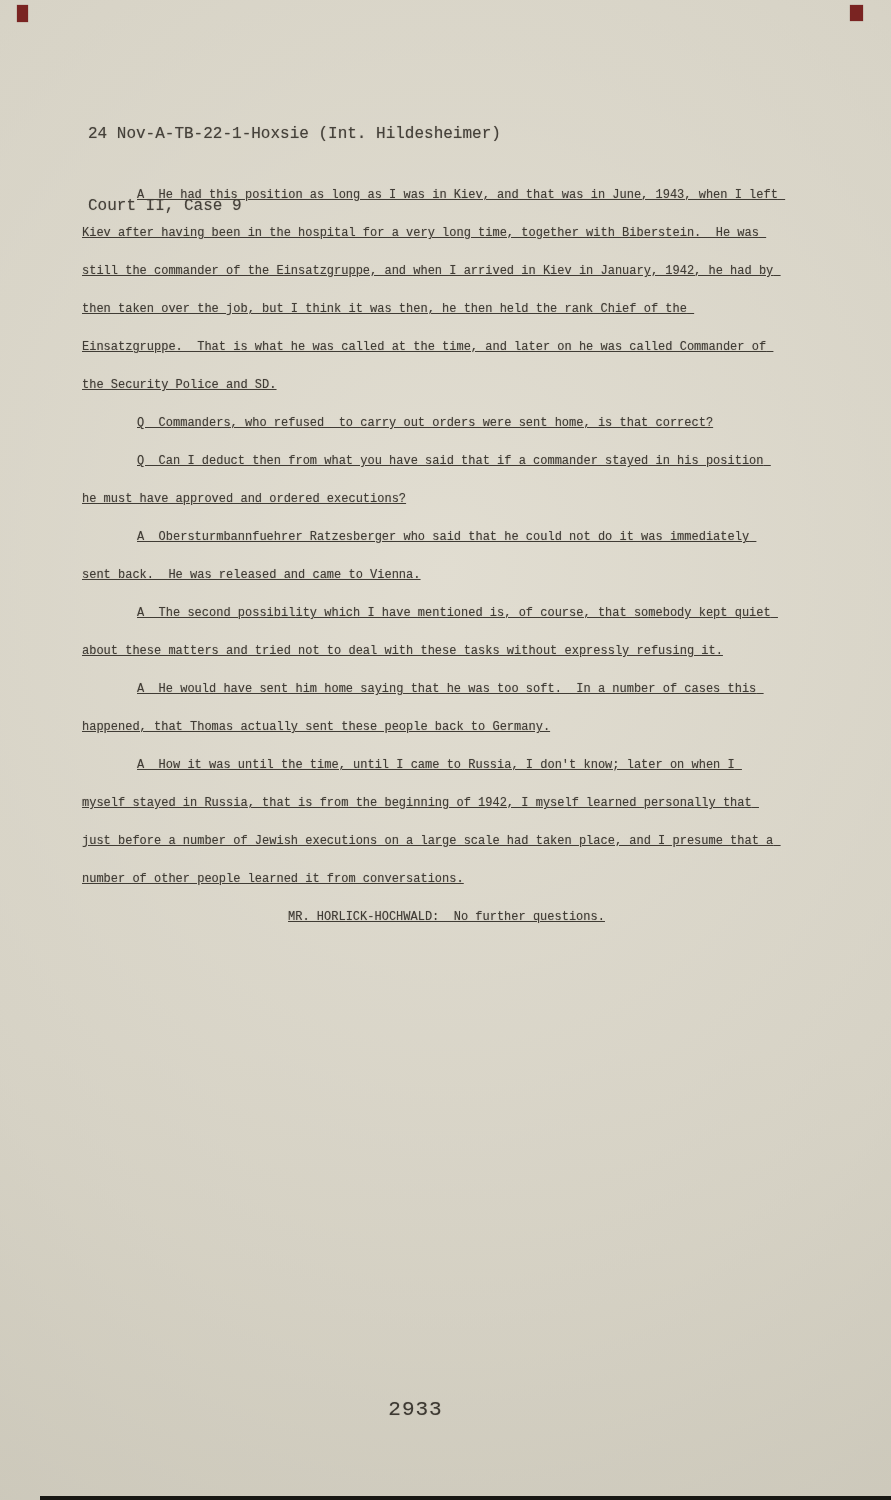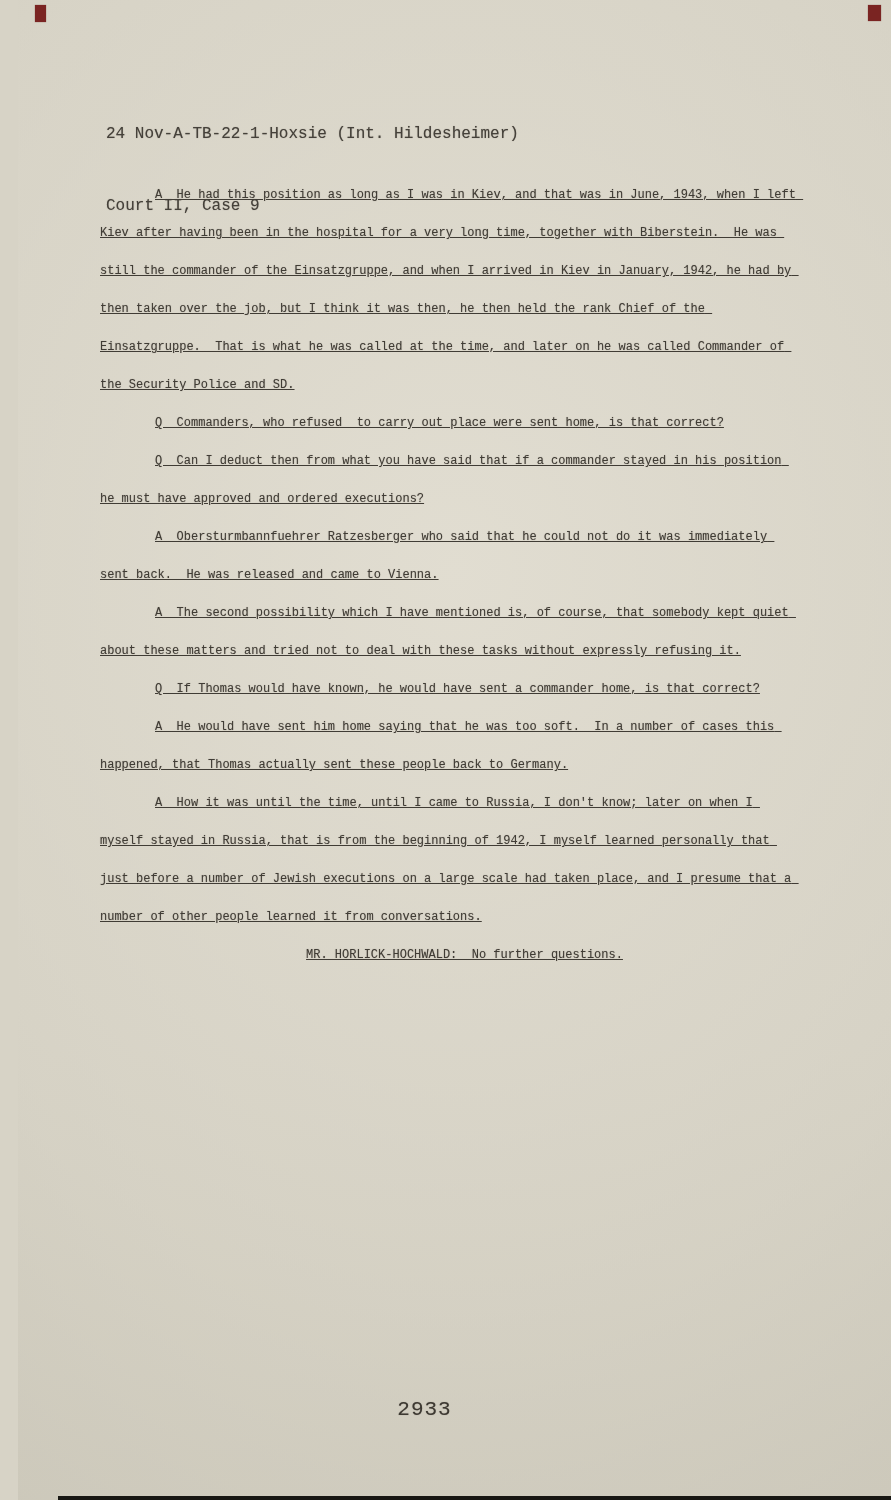--- a/index.html
+++ b/index.html
@@ -13,21 +13,20 @@
     overflow: hidden;
     background: #d7d3c6;
     font-family: "Liberation Mono", "DejaVu Sans Mono", monospace;
   }
   .paper {
     position: absolute;
     inset: 0;
     background:
       radial-gradient(ellipse 130% 90% at 50% 38%, rgba(226,222,210,0.9) 0%, rgba(214,210,197,0.6) 55%, rgba(198,194,180,0.9) 100%),
       linear-gradient(180deg, #d9d5c8 0%, #d6d2c5 70%, #cfcbbd 100%);
-    margin-left: 18px;
   }
   .reg-mark {
     position: absolute;
     top: 5px;
     background: #7a2422;
     box-shadow: 0 0 1px rgba(80,20,20,0.6);
   }
   .reg-mark.left  { left: 17px;  width: 11px; height: 17px; }
   .reg-mark.right { left: 850px; width: 13px; height: 16px; }
   .doc-header {
@@ -88,25 +87,24 @@
   <div class="reg-mark left"></div>
   <div class="reg-mark right"></div>
 
   <header class="doc-header">
     <div>24 Nov-A-TB-22-1-Hoxsie (Int. Hildesheimer)</div>
     <div>Court II, Case 9</div>
   </header>
 
   <main class="transcript">
     <p>A  He had this position as long as I was in Kiev, and that was in June, 1943, when I left Kiev after having been in the hospital for a very long time, together with Biberstein.  He was still the commander of the Einsatzgruppe, and when I arrived in Kiev in January, 1942, he had by then taken over the job, but I think it was then, he then held the rank Chief of the Einsatzgruppe.  That is what he was called at the time, and later on he was called Commander of the Security Police and SD.</p>
-    <p>Q  Commanders, who refused  to carry out place were sent home, is that correct?</p>
+    <p>Q  Commanders, who refused  to carry out orders were sent home, is that correct?</p>
     <p>Q  Can I deduct then from what you have said that if a commander stayed in his position he must have approved and ordered executions?</p>
     <p>A  Obersturmbannfuehrer Ratzesberger who said that he could not do it was immediately sent back.  He was released and came to Vienna.</p>
     <p>A  The second possibility which I have mentioned is, of course, that somebody kept quiet about these matters and tried not to deal with these tasks without expressly refusing it.</p>
-    <p>Q  If Thomas would have known, he would have sent a commander home, is that correct?</p>
     <p>A  He would have sent him home saying that he was too soft.  In a number of cases this happened, that Thomas actually sent these people back to Germany.</p>
     <p>A  How it was until the time, until I came to Russia, I don't know; later on when I myself stayed in Russia, that is from the beginning of 1942, I myself learned personally that just before a number of Jewish executions on a large scale had taken place, and I presume that a number of other people learned it from conversations.</p>
     <p class="closing">MR. HORLICK-HOCHWALD:  No further questions.</p>
   </main>
 
   <div class="page-number">2933</div>
 
   <div class="bottom-edge"></div>
 
 </div>

